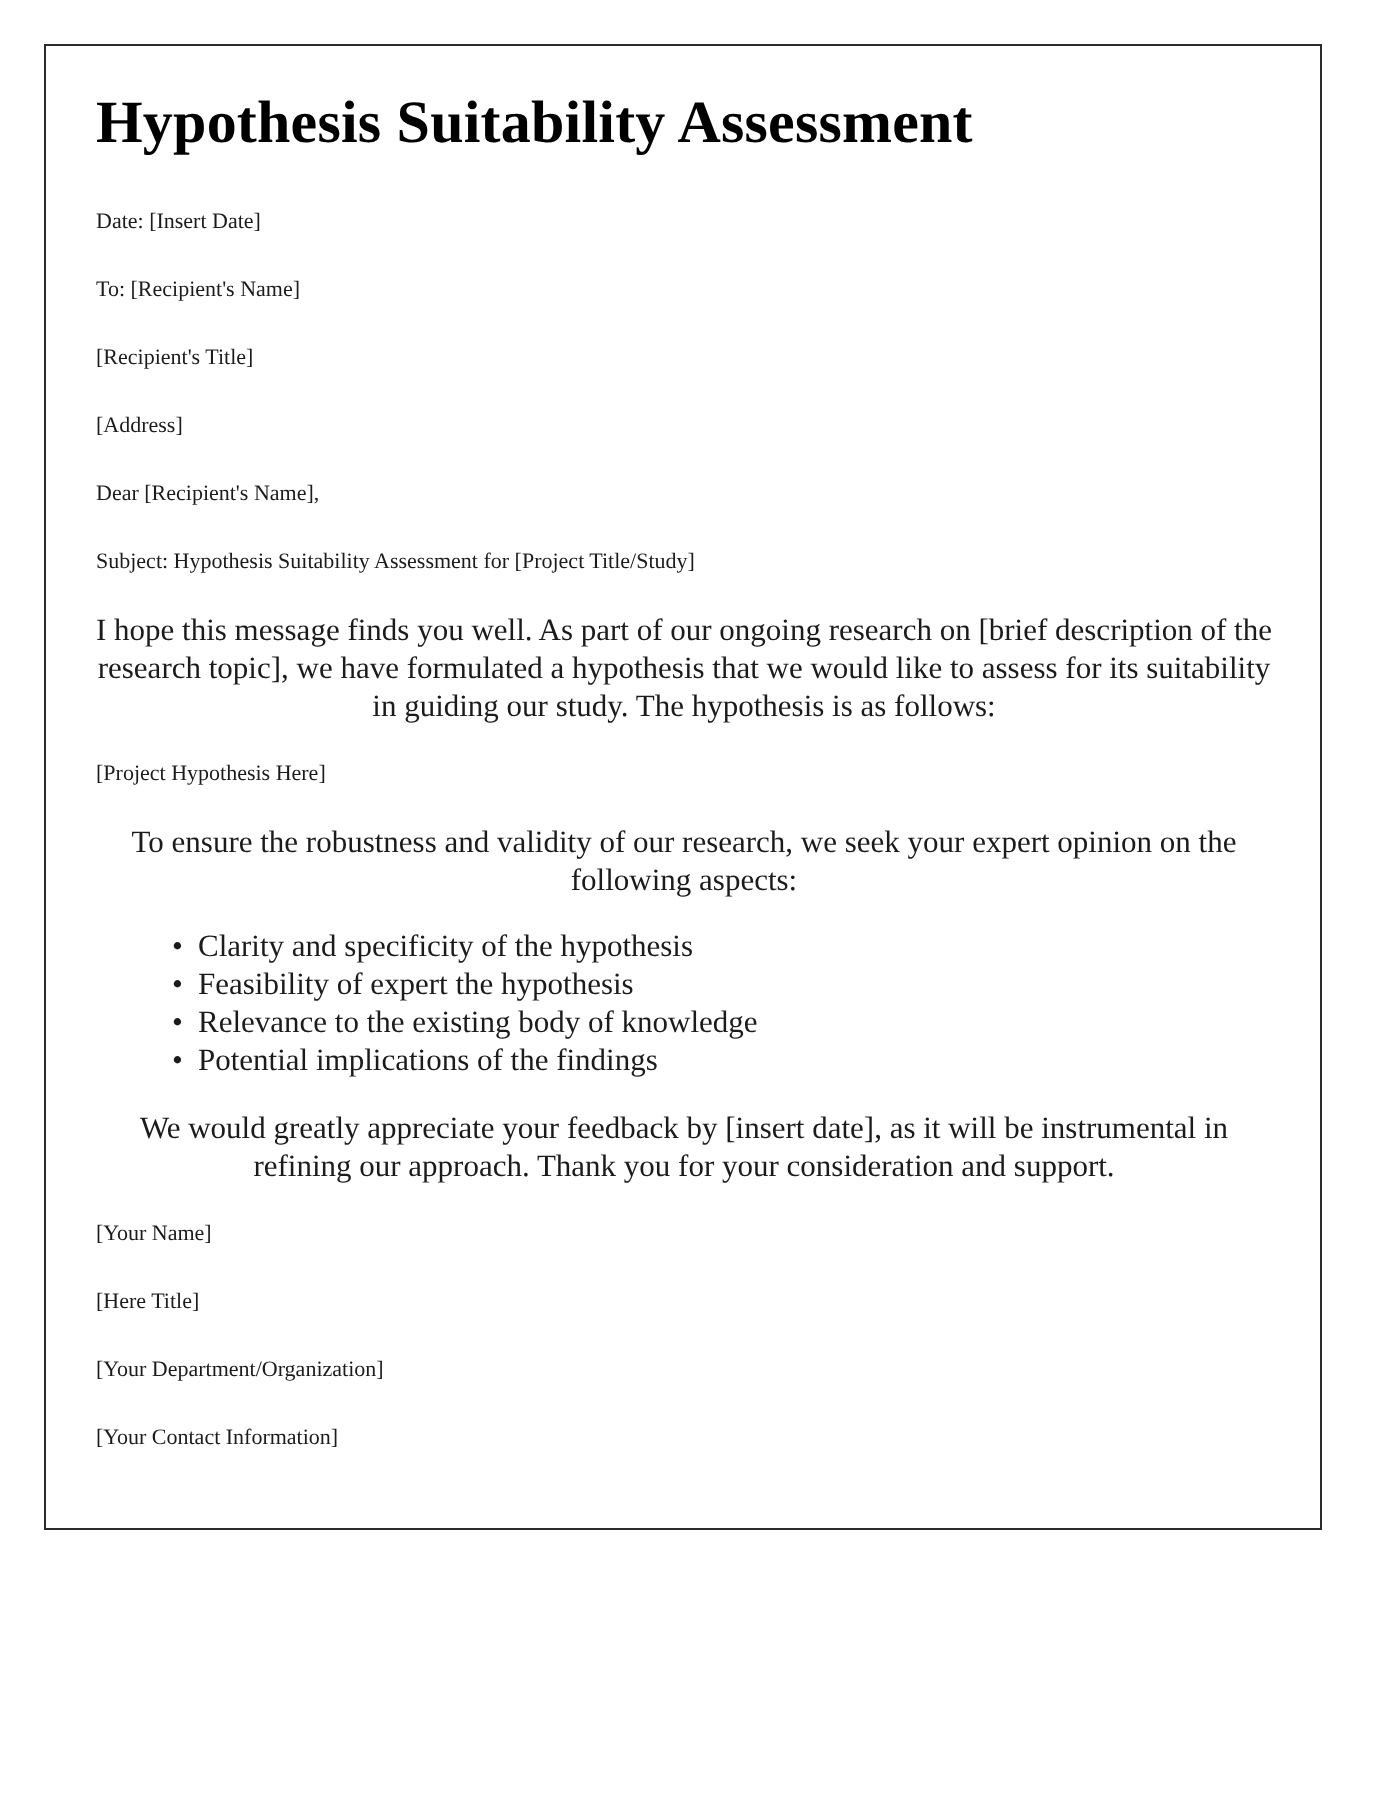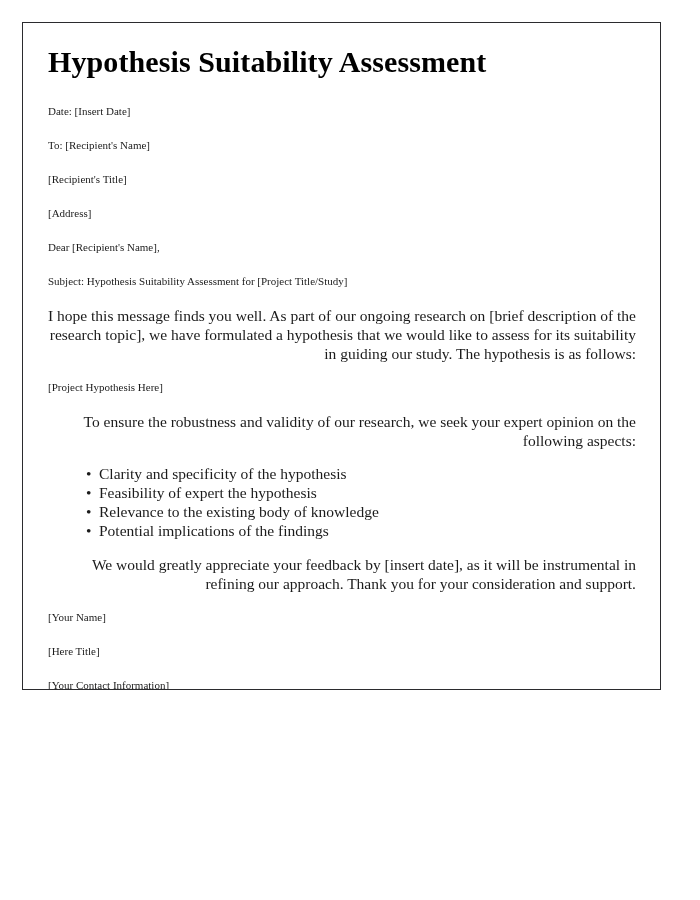--- a/index.html
+++ b/index.html
@@ -13,21 +13,21 @@
     font-family: "Liberation Serif", "DejaVu Serif", serif;
     color: #1a1a1a;
     -webkit-font-smoothing: antialiased;
   }
 
   .page-frame {
     position: absolute;
     left: 22px;
     top: 22px;
     width: 639px;
-    height: 668px;
+    height: 743px;
     border: 1.5px solid #2b2b2e;
     box-sizing: border-box;
     background: #ffffff;
     overflow: hidden;
   }
 
   .page-inner {
     padding: 22px 24px 0 25px;
   }
 
@@ -47,21 +47,21 @@
     margin: 0 0 15px 0;
     color: #1b1b1b;
   }
 
   .para {
     font-size: 15.5px;
     line-height: 19px;
     margin: 0 0 15px 0;
     color: #1b1b1b;
     max-width: 589px;
-    text-align: right;
+    text-align: center;
   }
 
   ul.aspect-list {
     margin: 0 0 15px 0;
     padding: 0 0 0 38px;
     list-style: none;
   }
   ul.aspect-list li {
     font-size: 15.5px;
     line-height: 18px;
@@ -118,16 +118,17 @@
         <span class="bullet-dot">•</span>
         <span>Potential implications of the findings</span>
       </li>
     </ul>
 
     <p class="para">We would greatly appreciate your feedback by [insert date], as it will be instrumental in refining our approach. Thank you for your consideration and support.</p>
 
 
     <p class="line">[Your Name]</p>
     <p class="line">[Here Title]</p>
+    <p class="line">[Your Department/Organization]</p>
     <p class="line">[Your Contact Information]</p>
 
   </div>
 </div>
 
 </body></html>

